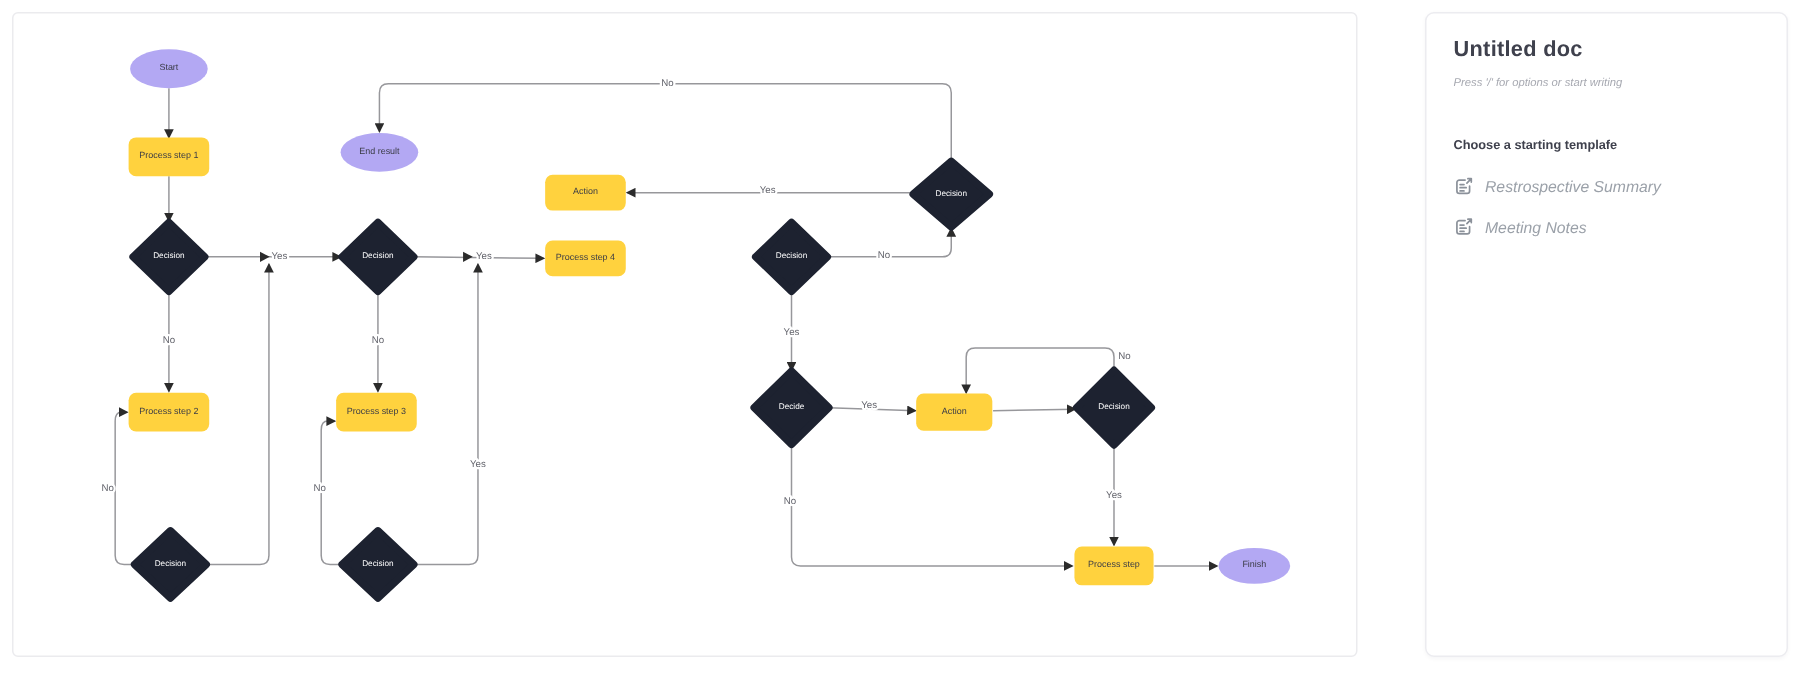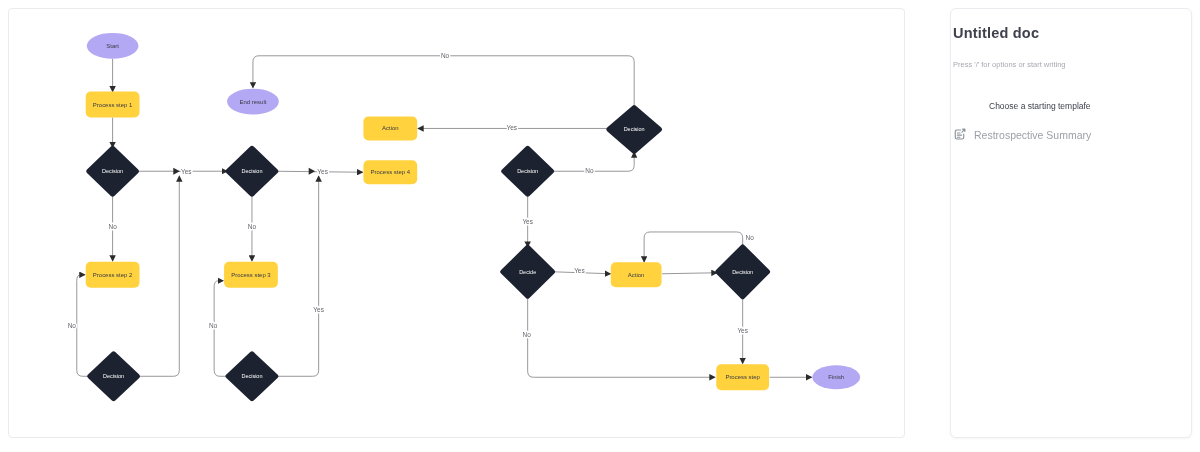--- a/index.html
+++ b/index.html
@@ -15,26 +15,26 @@
   svg text { font-family:"Liberation Sans", sans-serif; text-anchor:middle; dominant-baseline:central; }
   .node-label { font-size:6px; pointer-events:none; }
   .label-dark  { fill:#3a3b45; }
   .label-light { fill:#ffffff; font-size:5.5px; }
   .edge-label  { font-size:6.5px; fill:#63646c; paint-order:stroke; stroke:#ffffff; stroke-width:3px; stroke-linejoin:round; }
 
   .doc-card {
     position:absolute; left:950px; top:8px; width:242px; height:430px;
     background:#ffffff; border:1px solid #ececf0; border-radius:6px;
     box-shadow:0 1px 3px rgba(20,20,40,0.04);
-    padding:16px 2px;
+    padding:16px 18px;
   }
   .doc-title { font-size:14.5px; font-weight:bold; color:#3f414d; letter-spacing:0.2px; cursor:text; }
-  .doc-placeholder { margin-top:19px; font-size:7.5px; color:#a7a9b1; cursor:text; }
-  .tpl-heading { margin-top:32px; font-size:8.5px; font-weight:normal; color:#3f414d;margin-left:36px; }
-  .tpl-list { margin-top:10px; }
+  .doc-placeholder { margin-top:9px; font-size:7.5px; color:#a7a9b1; cursor:text;font-style:italic; }
+  .tpl-heading { margin-top:32px; font-size:8.5px; font-weight:bold; color:#3f414d; }
+  .tpl-list { margin-top:10px;font-style:italic; }
   .tpl-item { display:flex; align-items:center; gap:8px; padding:7px 0; cursor:pointer; }
   .tpl-item-label { font-size:10.5px; color:#9ba1a9; }
   .tpl-icon { flex:0 0 auto; width:13px; height:13px; }
 </style>
 </head>
 <body>
 
 <div class="page">
 
   <div class="canvas-card">
@@ -164,16 +164,24 @@
 
     <div class="tpl-list">
       <div class="tpl-item">
         <svg class="tpl-icon" viewBox="0 0 16 16" fill="none" stroke="#8b919a" stroke-width="1.4" stroke-linecap="round" stroke-linejoin="round">
           <path d="M9.5 2.5 H4.8 a2 2 0 0 0 -2 2 v7 a2 2 0 0 0 2 2 h6.4 a2 2 0 0 0 2 -2 V7.5"></path>
           <path d="M5.4 6.2 h3.2 M5.4 8.8 h5 M5.4 11.4 h3.2"></path>
           <path d="M11 5 L14.6 1.4 M11.8 1.4 h2.8 v2.8"></path>
         </svg>
         <span class="tpl-item-label">Restrospective Summary</span>
       </div>
+      <div class="tpl-item">
+        <svg class="tpl-icon" viewBox="0 0 16 16" fill="none" stroke="#8b919a" stroke-width="1.4" stroke-linecap="round" stroke-linejoin="round">
+          <path d="M9.5 2.5 H4.8 a2 2 0 0 0 -2 2 v7 a2 2 0 0 0 2 2 h6.4 a2 2 0 0 0 2 -2 V7.5"></path>
+          <path d="M5.4 6.2 h3.2 M5.4 8.8 h5 M5.4 11.4 h3.2"></path>
+          <path d="M11 5 L14.6 1.4 M11.8 1.4 h2.8 v2.8"></path>
+        </svg>
+        <span class="tpl-item-label">Meeting Notes</span>
+      </div>
     </div>
   </div>
 
 </div>
 
 </body></html>

